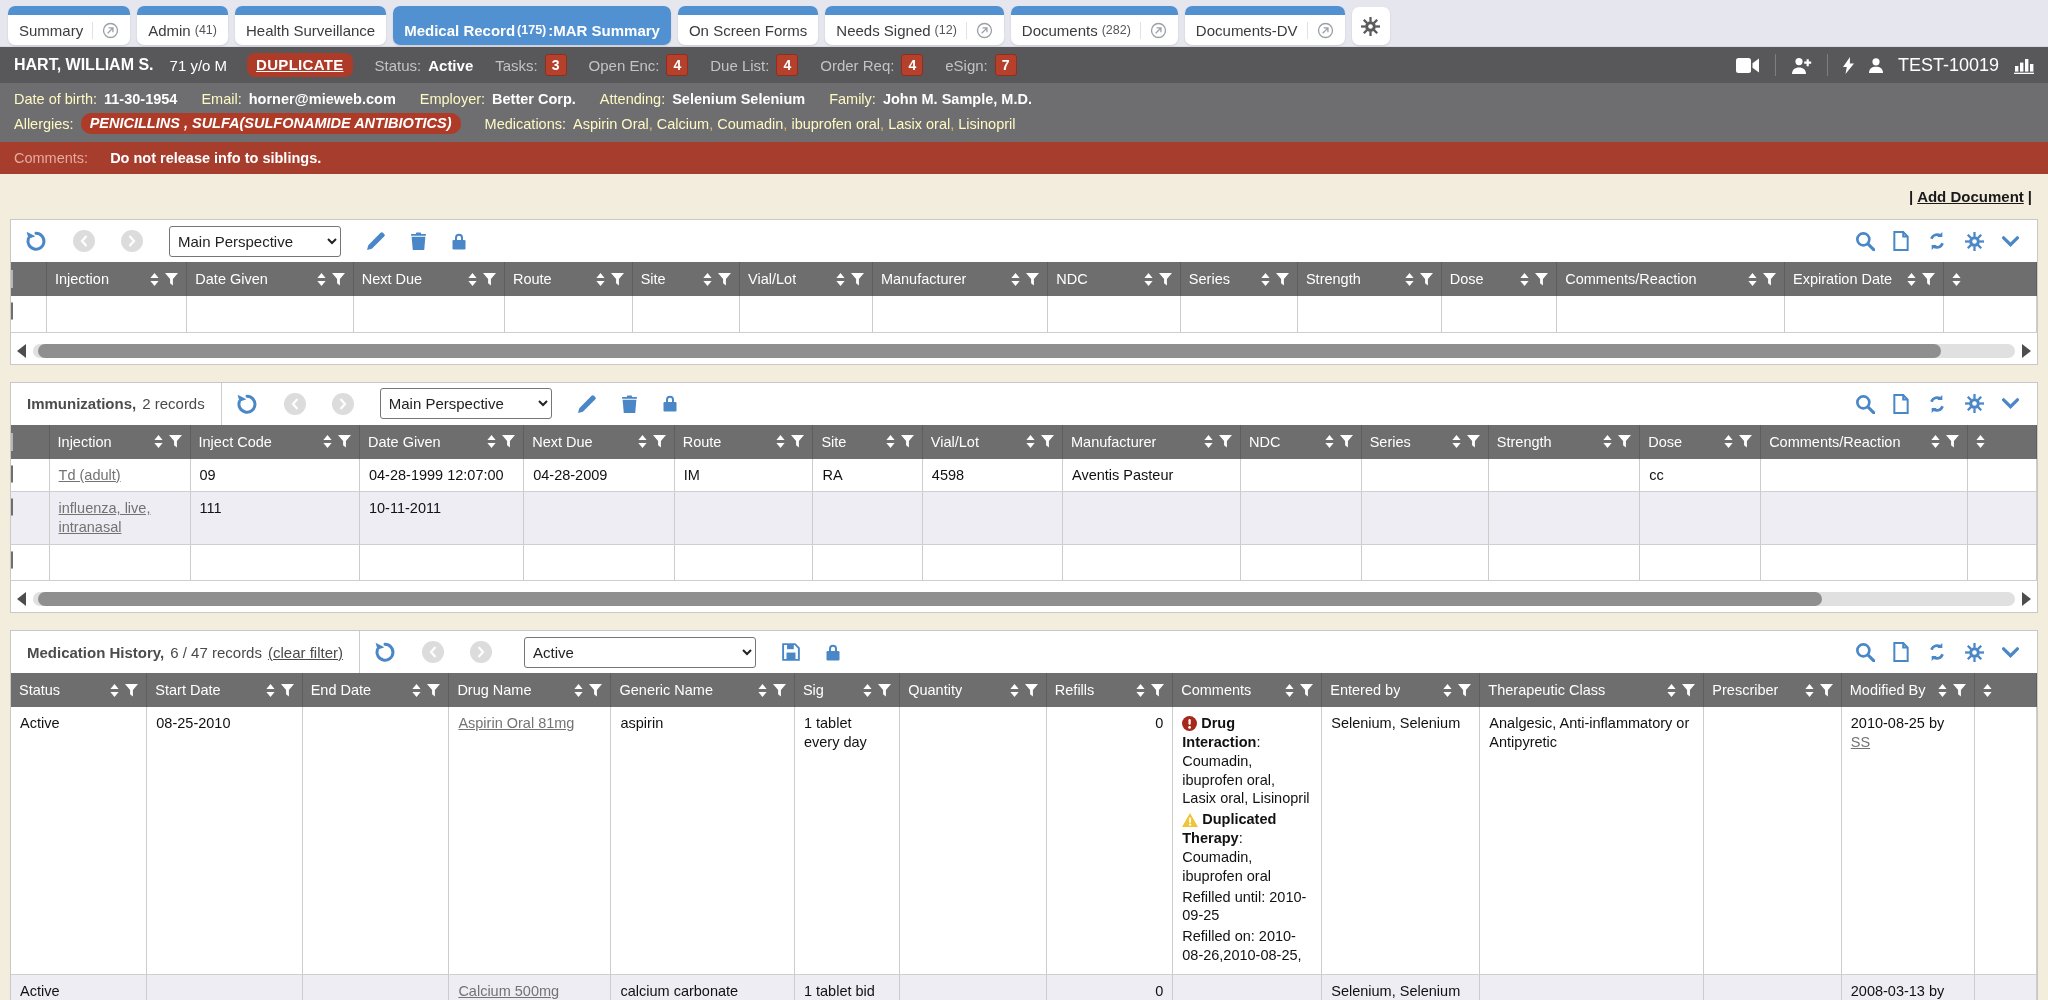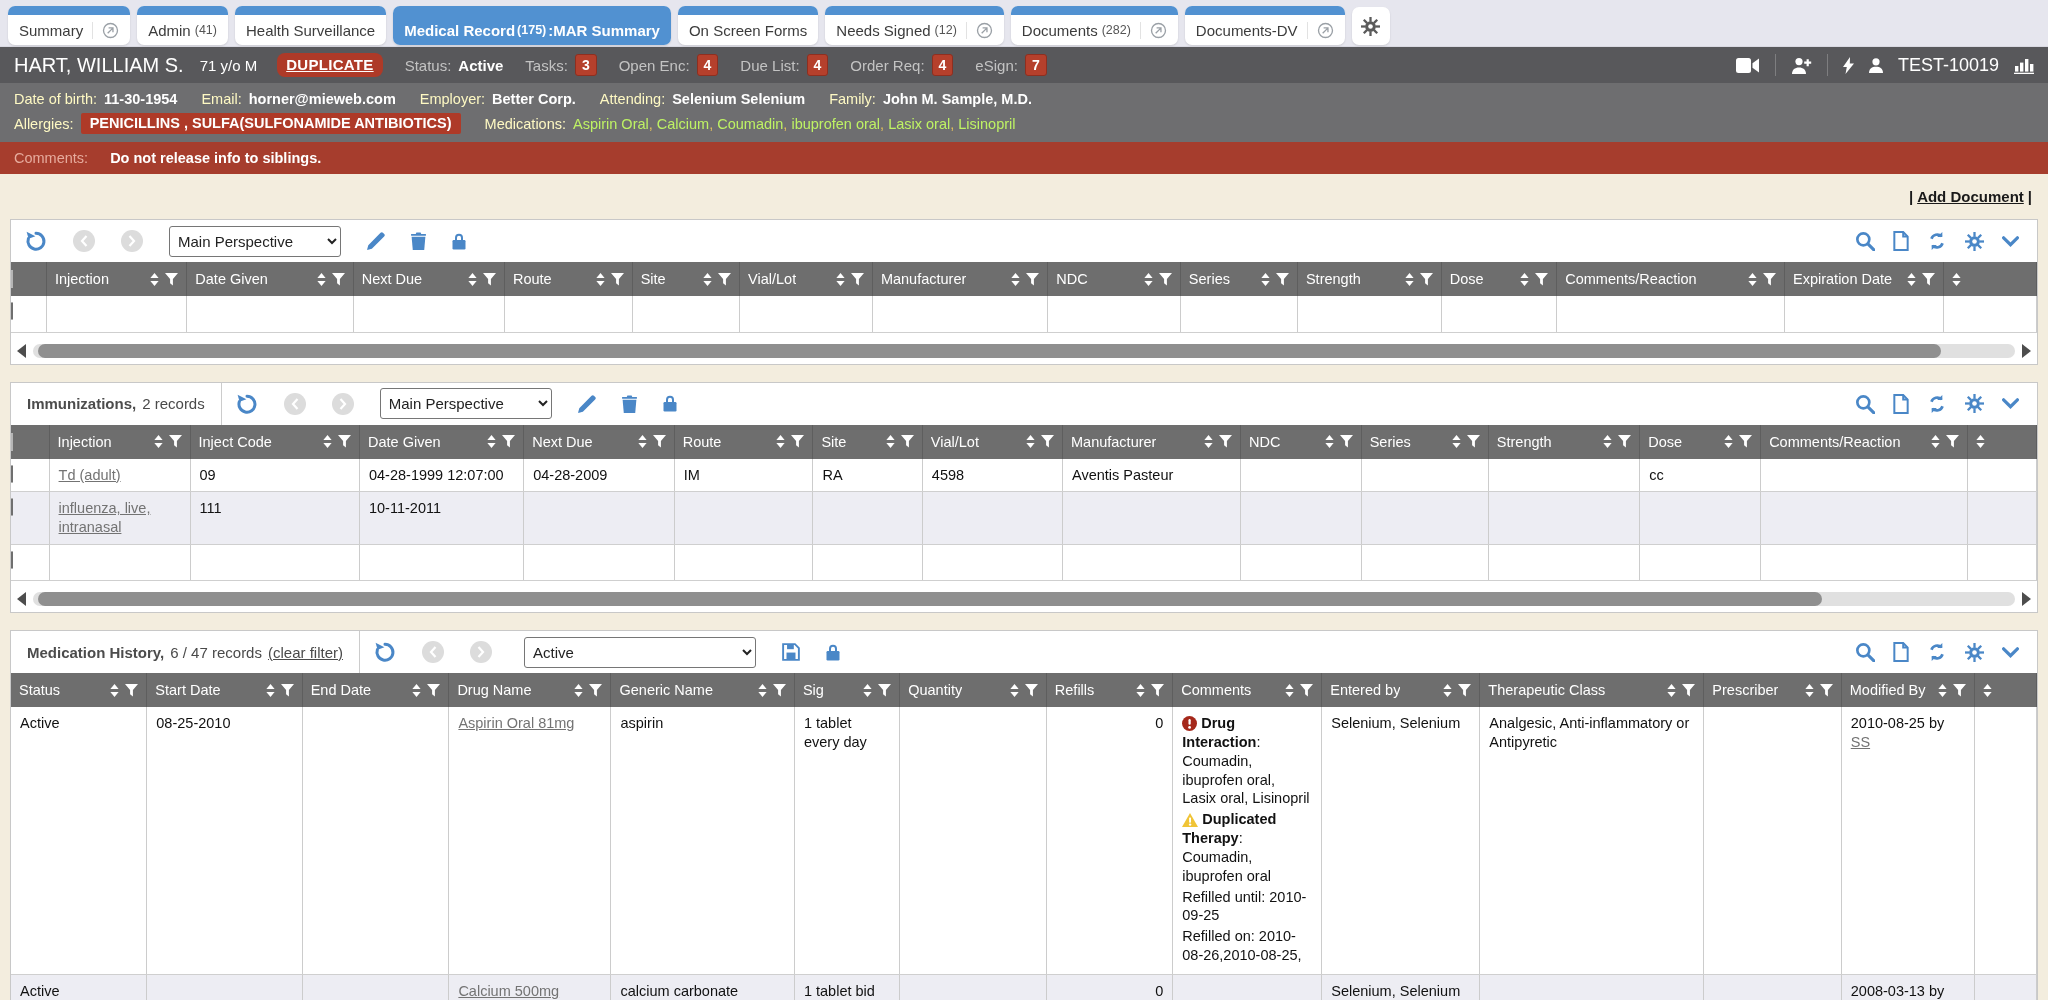--- a/index.html
+++ b/index.html
@@ -19,40 +19,40 @@
   .tab.active .count { color:#fff; margin:0 2px; }
   .popup-btn { margin-left:9px; padding-left:9px; border-left:1px solid #e2e2e2;
     display:flex; align-items:center; }
   .tab-gear { width:38px; height:38px; background:#fff; border-radius:7px; margin-top:1px;
     display:flex; align-items:center; justify-content:center; box-shadow:0 1px 2px rgba(0,0,0,.12);
     color:#5a5a5a; position:relative; }
 
   
   .pbar { background:#58585b; color:#fff; display:flex; align-items:center; height:36px;
     padding:0 14px; font-size:15px; }
-  .pname { font-weight:normal; font-size:20px; }
+  .pname { font-weight:bold; font-size:16px; }
   .agesex { margin-left:16px; }
   .dup { background:#ae3a28; padding:3px 9px 4px; border-radius:8px; margin-left:20px;
     text-decoration:underline; font-weight:bold; letter-spacing:.3px; }
   .pgroup { display:flex; align-items:center; margin-left:22px; gap:7px; }
   .plabel { color:#c3c3c3; }
   .pval { font-weight:bold; }
   .badge { background:#b5402c; color:#fff; font-weight:bold; padding:2px 6px;
     border-radius:3px; min-width:13px; text-align:center; border:1px solid #8e2f20; font-size:14px; }
   .pright { margin-left:auto; display:flex; align-items:center; gap:15px; }
   .vdiv { width:1px; height:22px; background:#7e7e80; }
   .station { font-size:18px; }
 
   .subbars { background:#6e6e70; color:#fff; padding:3px 14px 6px; font-size:14.5px; }
   .subrow { display:flex; align-items:center; gap:7px; min-height:25px; }
   .sp { width:10px; }
   .sublabel { color:#fef9c3; }
   .subval { font-weight:bold; }
-  .allergy-badge { background:#ae3a28; padding:2px 9px 3px; border-radius:2px; font-weight:bold; }
-  .med-item { color:#bef264; }
+  .allergy-badge { background:#ae3a28; padding:2px 9px 3px; border-radius:10px; font-weight:bold;font-style:italic; }
+  .med-item { color:#fef9c3; }
   .med-sep { color:#e3c05c; }
 
   .comments-bar { background:#a63d2d; color:#fff; display:flex; align-items:center;
     height:32px; padding:0 14px; font-size:14.5px; }
   .comments-label { color:#e6ab9d; margin-right:22px; }
   .comments-text { font-weight:bold; }
 
   .doc-row { display:flex; justify-content:flex-end; align-items:center; height:45px;
     padding-right:16px; font-size:15px; color:#1a1a1a; gap:4px; font-weight:bold; }
   .doc-link { text-decoration:underline; cursor:pointer; }

